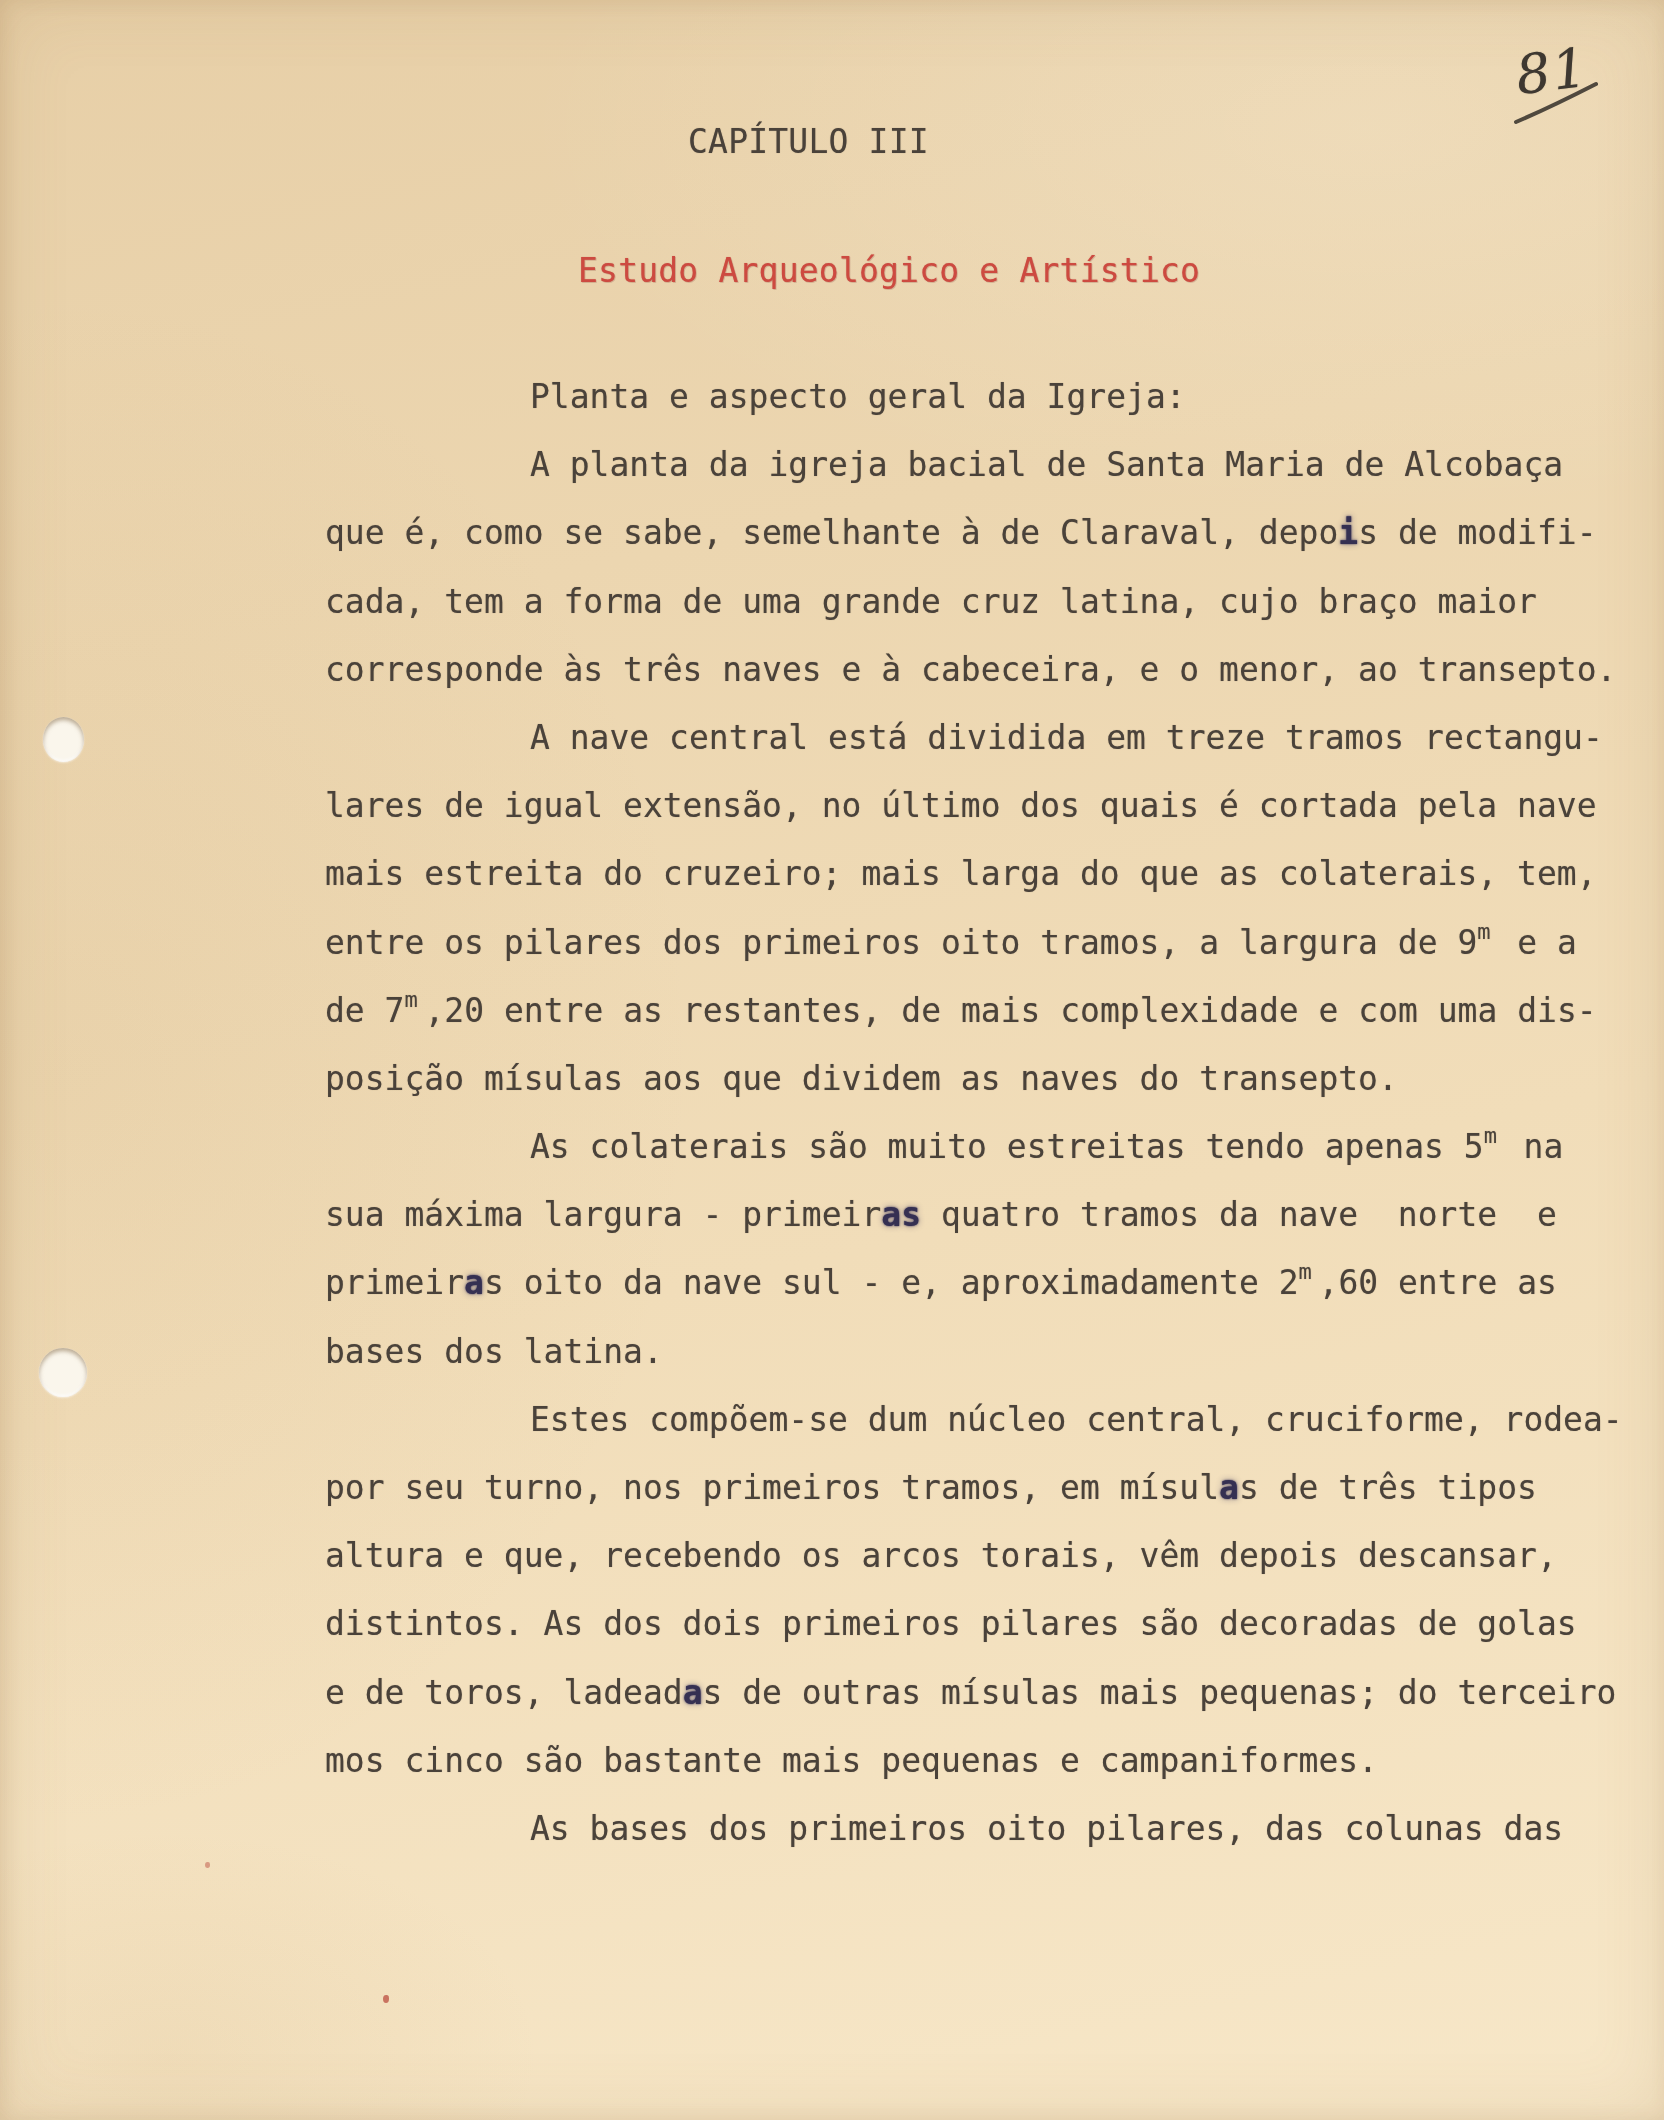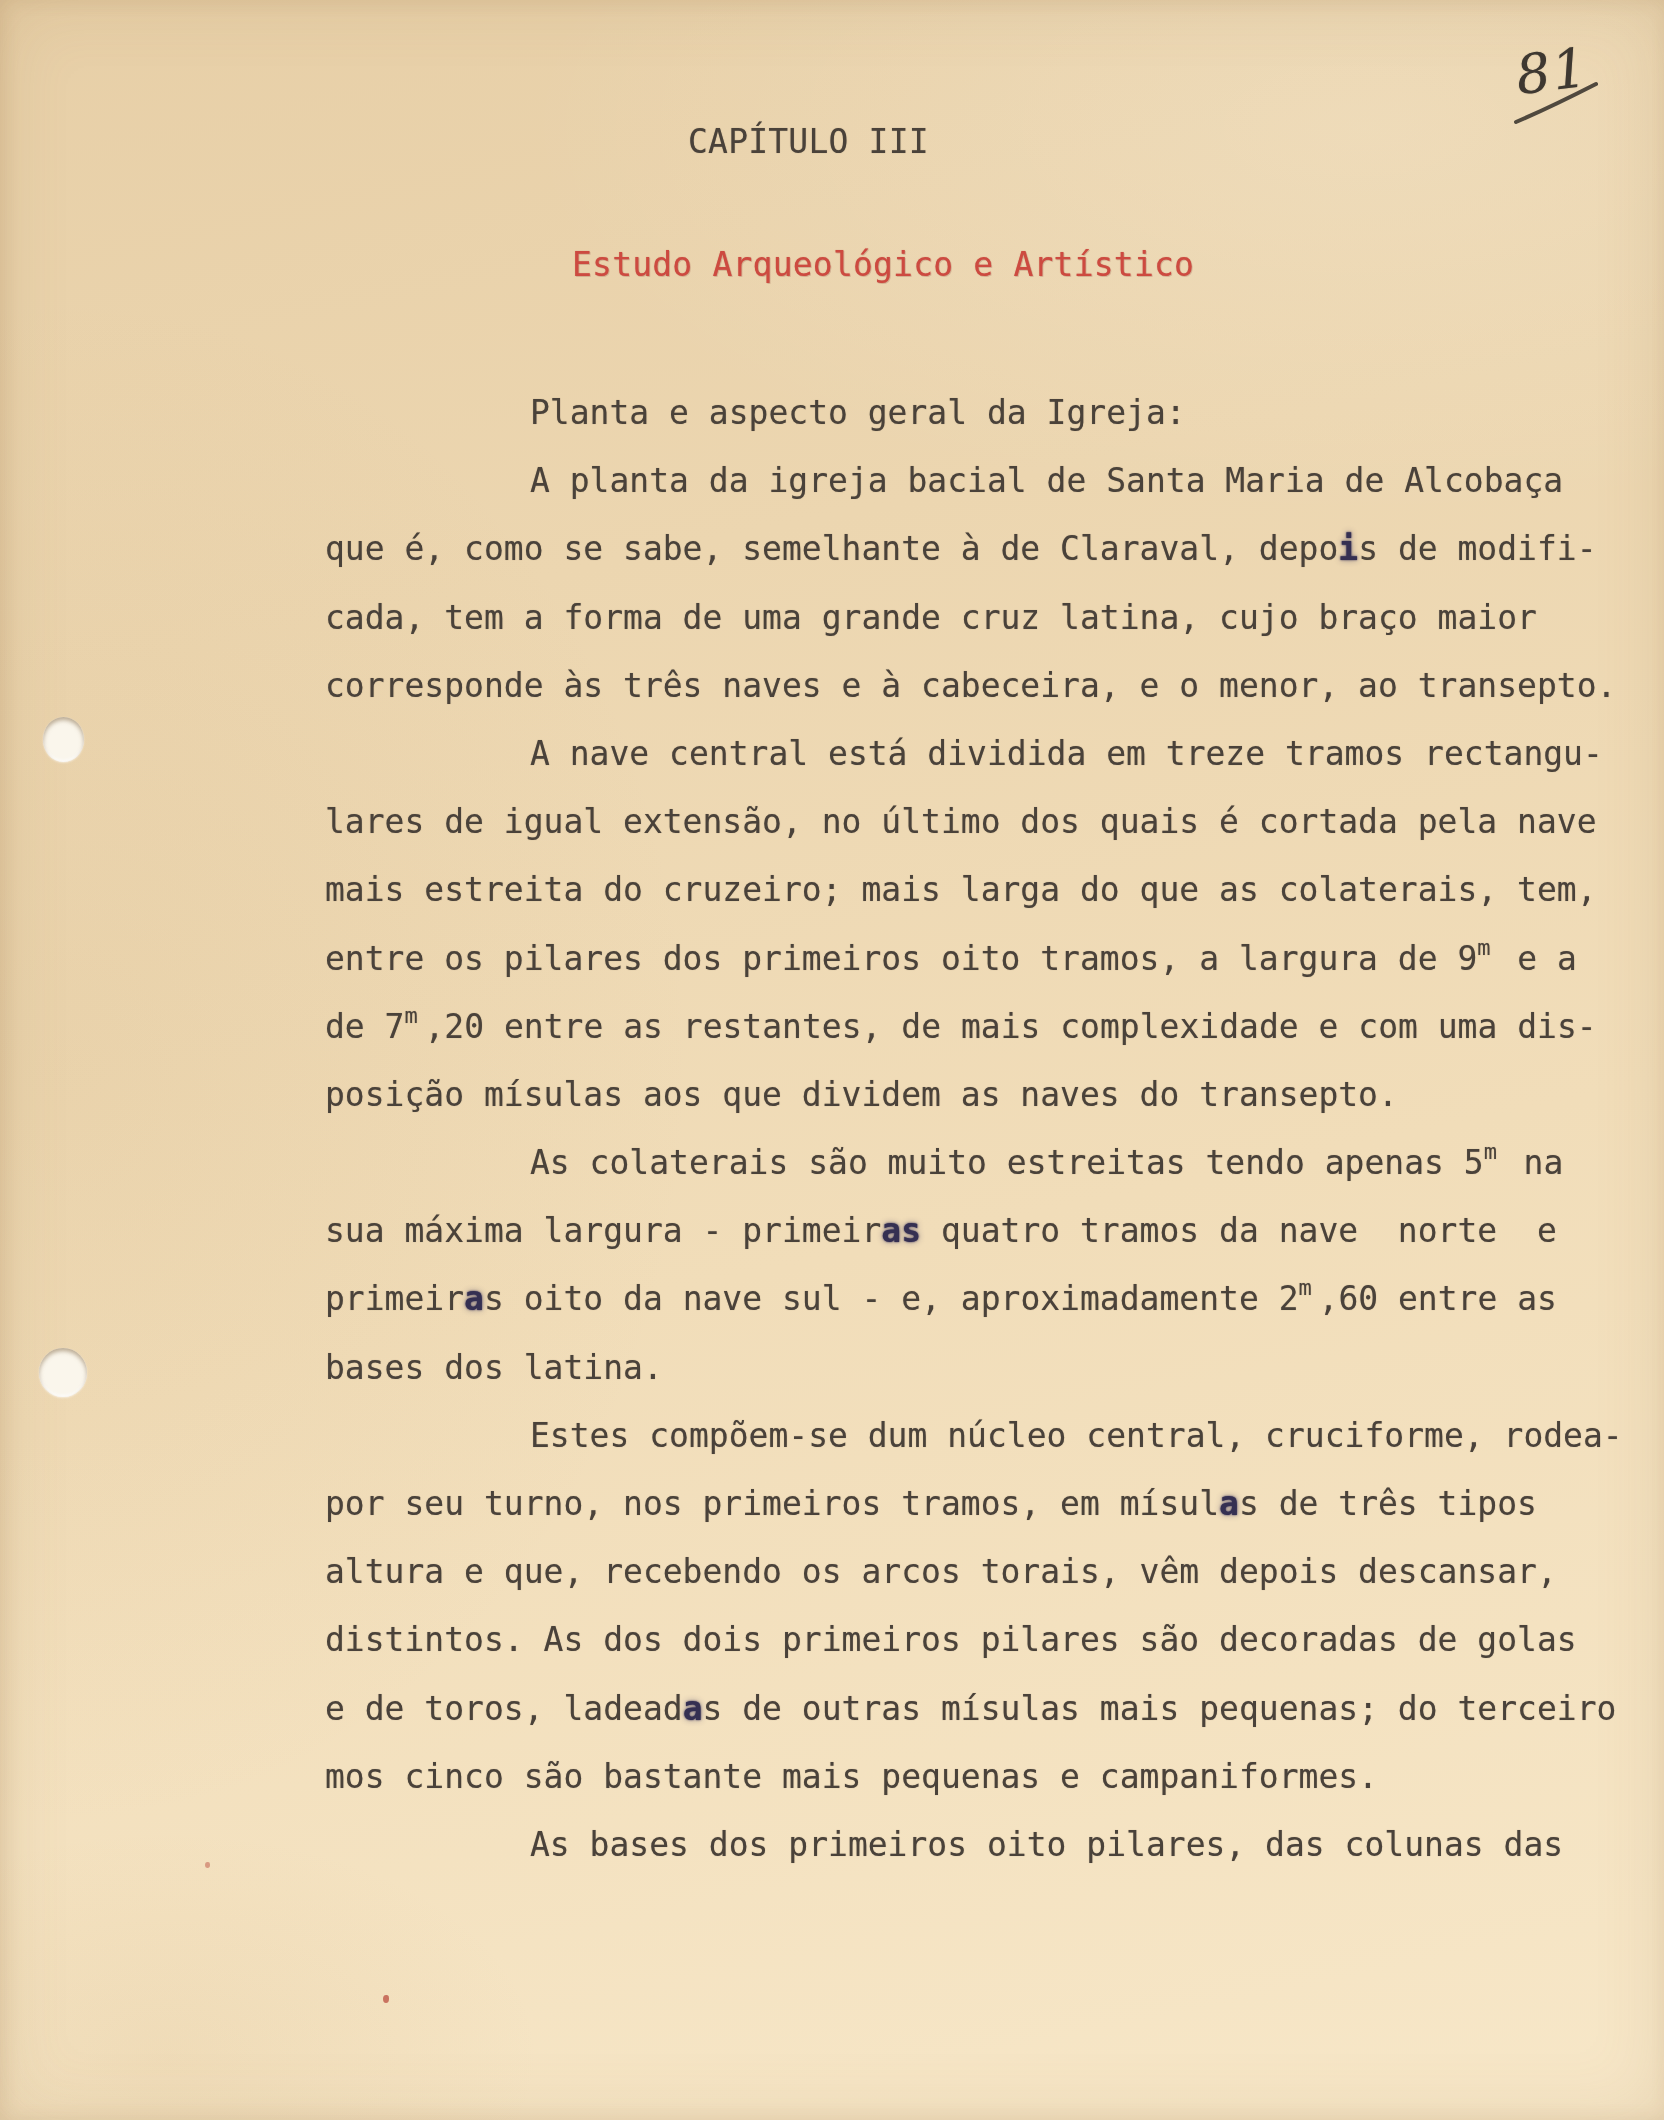--- a/index.html
+++ b/index.html
@@ -61,34 +61,34 @@
     font-weight: normal;
     letter-spacing: 0.2px;
     color: #4a423a;
     text-shadow: 0 0 1px rgba(62,52,42,0.40);
     white-space: pre;
   }
   .section {
     position: absolute;
     left: 570px;
     top: 243px;
-    margin: 2px;
+    margin: 8px;
     font-size: 33px;
     font-weight: normal;
     letter-spacing: 0.2px;
     color: #cd4a40;
     text-shadow: 0 0 1px rgba(170,55,45,0.45), 1px 1px 0 rgba(120,45,40,0.18);
     white-space: pre;
   }
 
   
   .body-text {
     position: absolute;
     left: 325px;
-    top: 379px;
+    top: 363px;
     width: 1310px;
     font-size: 33px;
     color: #4a423a;
     text-shadow: 0 0 1px rgba(62,52,42,0.38);
   }
   .line { white-space: pre; line-height: 68.2px; height: 68.2px; }
   .line.indent { padding-left: 205px; }
 
   .line sup {
     display: inline-block;

